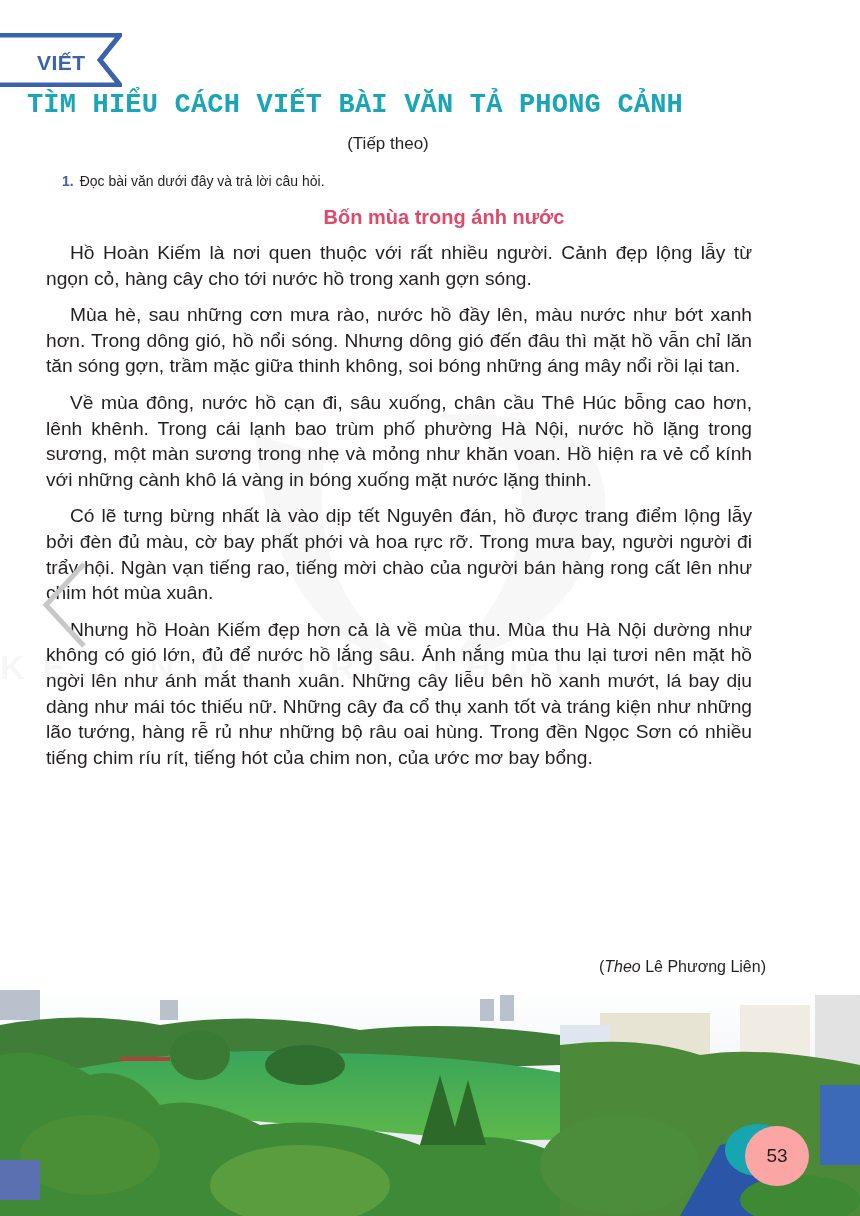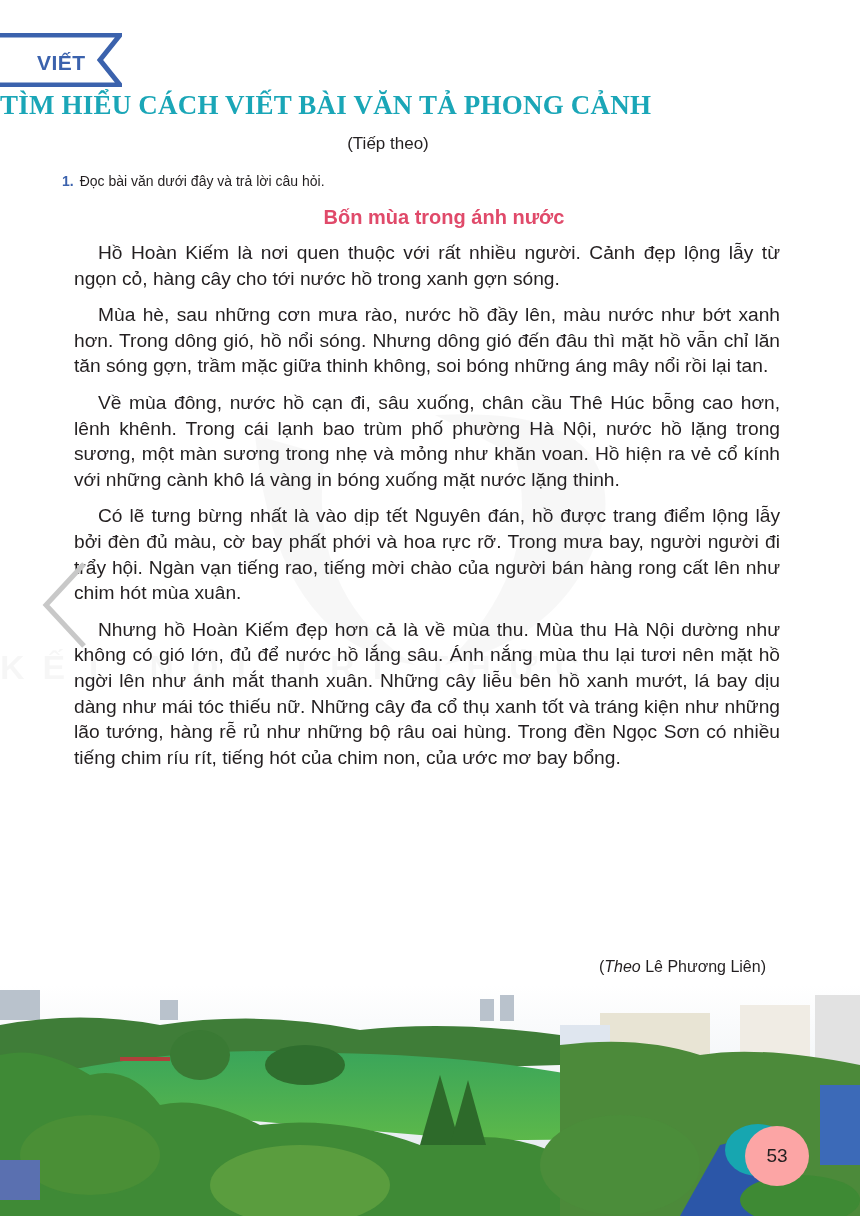--- a/index.html
+++ b/index.html
@@ -12,40 +12,40 @@
     .banner {
       position: absolute; left: -4px; top: 33px; width: 126px; height: 54px;
     }
     .banner svg { position: absolute; left: 0; top: 0; }
     .banner-label {
       position: absolute; left: 41px; top: 18px;
       font-family: "Liberation Sans", sans-serif; font-weight: 700;
       font-size: 21px; color: #3b62ad; letter-spacing: 0.5px;
     }
     .title {
-      position: absolute; left: 0; width: 683px; top: 90px; text-align: left;
-      font-family: Liberation Serif, serif; font-weight: 700;
+      position: absolute; left: 0; width: 683px; top: 90px; text-align: right;
+      font-family: Liberation Mono, monospace; font-weight: 700;
       font-size: 27px; color: #1aa6b7; letter-spacing: 0.2px;
     }
     .subtitle {
       position: absolute; left: 0; width: 776px; top: 134px; text-align: center;
       font-family: "Liberation Sans", sans-serif; font-size: 17px; color: #231f20;
     }
     .task {
       position: absolute; left: 62px; top: 173px;
       font-family: "Liberation Sans", sans-serif; font-size: 14px;
     }
     .task .num { color: #3b62ad; font-weight: 700; margin-right: 6px; }
     .reading-title {
       position: absolute; left: 0; width: 860px; top: 206px; text-align: center;
       font-family: "Liberation Sans", sans-serif; font-weight: 700;
       font-size: 20px; color: #e04a6a; padding-left: 14px;
     }
     .passage {
-      position: absolute; left: 74px; top: 240px; width: 706px;
+      position: absolute; left: 46px; top: 240px; width: 706px;
       font-family: "Liberation Sans", sans-serif; font-size: 19.2px;
       line-height: 25.6px; text-align: justify; color: #231f20;
     }
     .passage p { margin: 0 0 11px 0; text-indent: 24px; }
     .source {
       position: absolute; right: 94px; top: 958px;
       font-family: "Liberation Sans", sans-serif; font-size: 16px;
     }
     .source i { font-style: italic; text-align: right; }
     .watermark {

